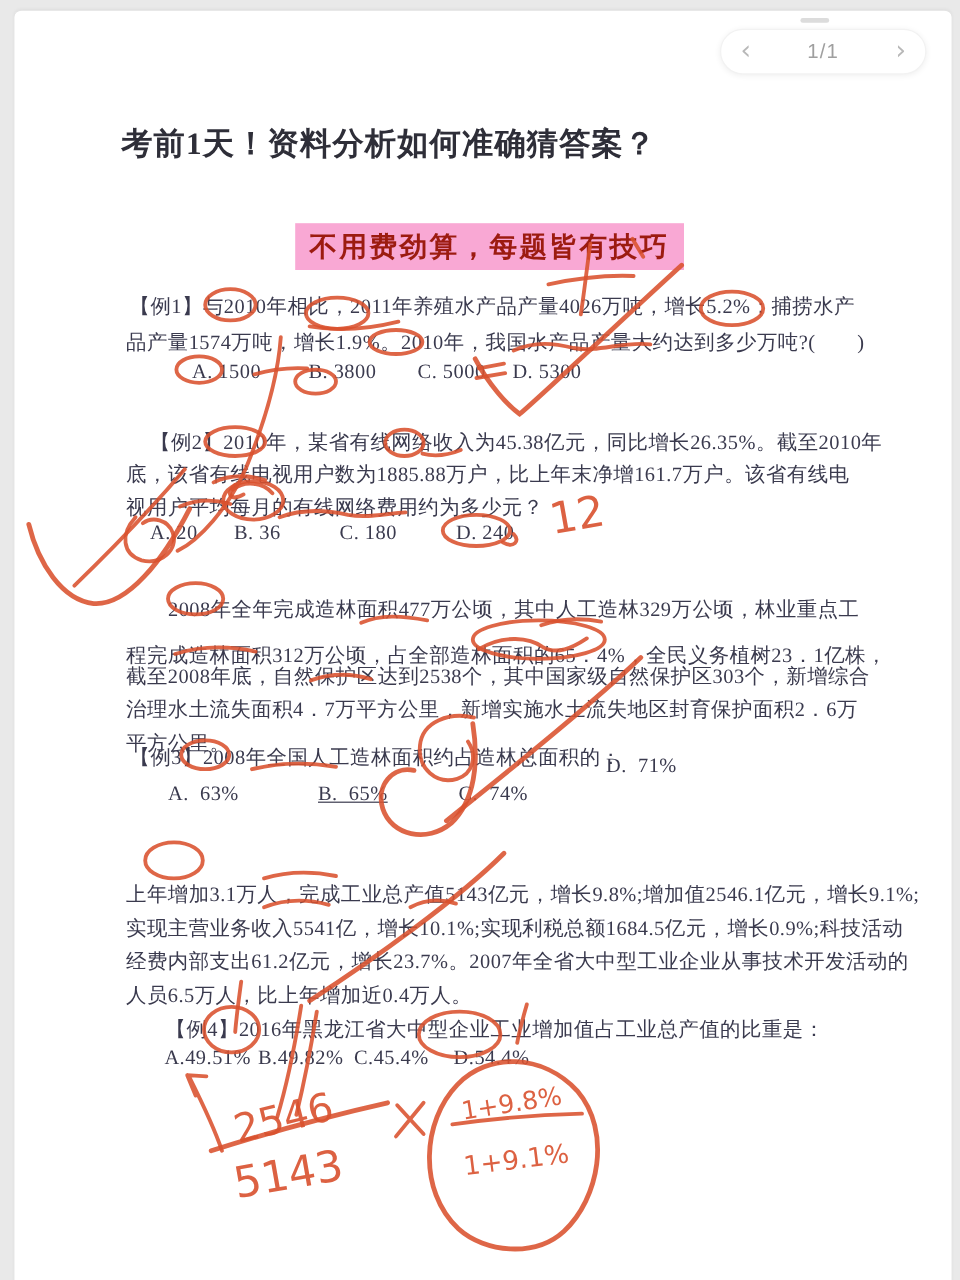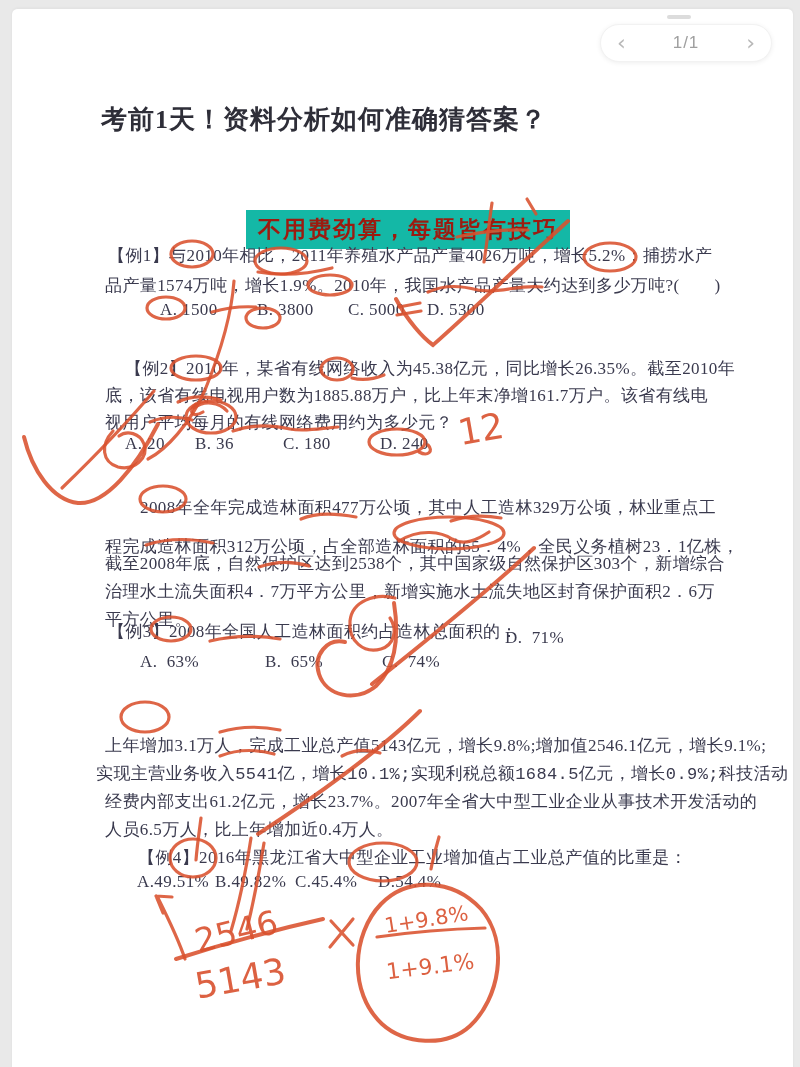--- a/index.html
+++ b/index.html
@@ -5,22 +5,22 @@
   html,body{margin:0;padding:0;}
   .stage{position:relative;width:800px;height:1067px;background:#e9e9e9;overflow:hidden;
          font-family:"Liberation Serif","DejaVu Serif",serif;}
   .page{position:absolute;left:12px;top:8px;width:781px;height:1059px;background:#ffffff;
         border-top:1px solid #e3e3e3;border-radius:6px 6px 0 0;
         box-shadow:0 0 3px rgba(0,0,0,0.05);}
   .abs{position:absolute;white-space:pre;}
   .doc-title{width:648px;left:0;text-align:center;font-size:26px;font-weight:bold;
              color:#2e2e38;letter-spacing:1px;}
   .subtitle-wrap{width:800px;left:0;text-align:center;}
-  .subtitle{display:inline-block;background:#14b8a6;color:#9c1b10;font-weight:bold;
-            font-size:23px;padding:4px 12px;letter-spacing:2px;margin-top:24px;}
+  .subtitle{display:inline-block;background:#f9a8d4;color:#9c1b10;font-weight:bold;
+            font-size:23px;padding:4px 12px;letter-spacing:2px;}
   .bodyline{font-size:17px;color:#3a3a4e;letter-spacing:0.4px;}
   .opt{position:absolute;font-size:17px;color:#3a3a4e;white-space:pre;letter-spacing:0.4px;}
   .optrow{position:absolute;left:0;top:0;width:800px;height:0;}
   .ink{position:absolute;left:0;top:0;width:800px;height:1067px;pointer-events:none;}
   .ink path,.ink ellipse{fill:none;stroke:#d9512e;stroke-width:3.2;stroke-linecap:round;opacity:0.88;}
   .ink text{fill:#d9512e;font-family:"DejaVu Sans",sans-serif;opacity:0.9;}
   .pager{position:absolute;left:600px;top:24px;width:172px;height:38px;background:#ffffff;
          border-radius:20px;box-shadow:0 1px 5px rgba(0,0,0,0.07);border:1px solid #f2f2f2;
          display:flex;align-items:center;justify-content:space-between;padding:0 16px;box-sizing:border-box;
          font-family:"Liberation Sans","DejaVu Sans",sans-serif;}
@@ -62,27 +62,27 @@
 
   <div class="abs bodyline" style="left:140px;top:496px;">2008年全年完成造林面积477万公顷，其中人工造林329万公顷，林业重点工</div>
   <div class="abs bodyline" style="left:105px;top:524px;margin-top:11px;">程完成造林面积312万公顷，占全部造林面积的65．4%，全民义务植树23．1亿株，</div>
   <div class="abs bodyline" style="left:105px;top:552px;">截至2008年底，自然保护区达到2538个，其中国家级自然保护区303个，新增综合</div>
   <div class="abs bodyline" style="left:105px;top:580px;">治理水土流失面积4．7万平方公里，新增实施水土流失地区封育保护面积2．6万</div>
   <div class="abs bodyline" style="left:105px;top:608px;">平方公里。</div>
 
   <div class="abs bodyline" style="left:108px;top:620px;">【例3】2008年全国人工造林面积约占造林总面积的：</div>
   <div class="optrow">
     <span class="opt" style="left:140px;top:652px;">A.  63%</span>
-    <span class="opt" style="left:265px;top:652px;">B.  65%</span>
+    <span class="opt" style="left:265px;top:652px;text-decoration:underline;">B.  65%</span>
     <span class="opt" style="left:382px;top:652px;">C.  74%</span>
     <span class="opt" style="left:505px;top:628px;">D.  71%</span>
   </div>
 
   <div class="abs bodyline" style="left:105px;top:734px;">上年增加3.1万人，完成工业总产值5143亿元，增长9.8%;增加值2546.1亿元，增长9.1%;</div>
-  <div class="abs bodyline" style="left:96px;top:762px;font-family:Liberation Mono, monospace;">实现主营业务收入5541亿，增长10.1%;实现利税总额1684.5亿元，增长0.9%;科技活动</div>
+  <div class="abs bodyline" style="left:105px;top:762px;">实现主营业务收入5541亿，增长10.1%;实现利税总额1684.5亿元，增长0.9%;科技活动</div>
   <div class="abs bodyline" style="left:105px;top:790px;">经费内部支出61.2亿元，增长23.7%。2007年全省大中型工业企业从事技术开发活动的</div>
   <div class="abs bodyline" style="left:105px;top:818px;">人员6.5万人，比上年增加近0.4万人。</div>
 
   <div class="abs bodyline" style="left:138px;top:846px;">【例4】2016年黑龙江省大中型企业工业增加值占工业总产值的比重是：</div>
   <div class="optrow">
     <span class="opt" style="left:137px;top:872px;">A.49.51%</span>
     <span class="opt" style="left:215px;top:872px;">B.49.82%</span>
     <span class="opt" style="left:295px;top:872px;">C.45.4%</span>
     <span class="opt" style="left:378px;top:872px;">D.54.4%</span>
   </div>

